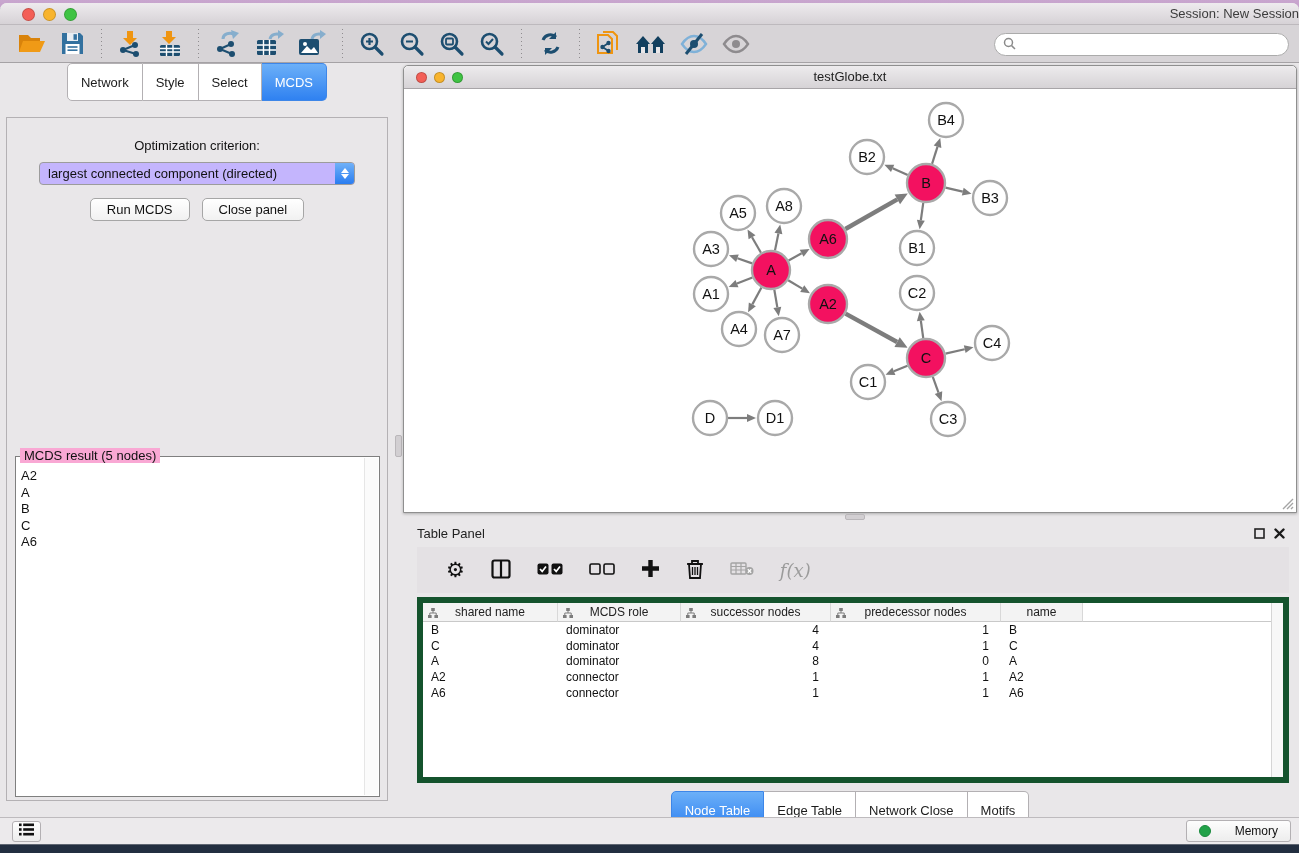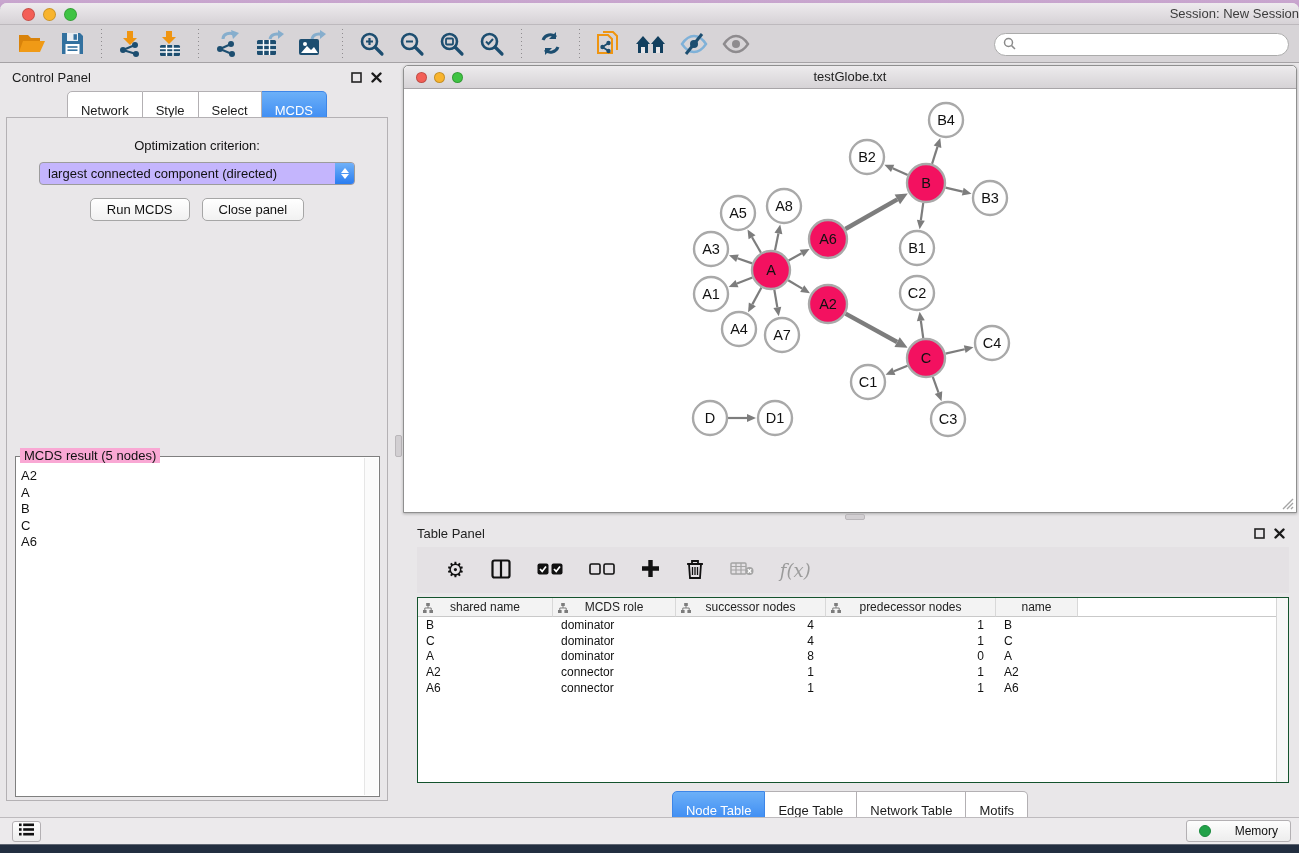--- a/index.html
+++ b/index.html
@@ -119,21 +119,21 @@
   .tp-hdr { height:24px; display:flex; align-items:center; padding:0 12px 0 14px; }
   .tp-toolbar {
     margin:2px 8px 0 14px; height:46px; background:#e4e1e4;
     display:flex; align-items:center; gap:0; padding-left:16px;
   }
   .tp-tb { background:none; border:none; padding:0 13px; cursor:pointer; display:flex; align-items:center; }
   .gear-glyph { font-family:"DejaVu Sans",sans-serif; font-size:21px; color:#111; line-height:1; }
   .fx-glyph { font-family:"DejaVu Serif",serif; font-style:italic; font-size:18px; color:#9b9b9b; }
   .tbl-wrap {
     position:absolute; left:14px; right:8px; top:76px; height:186px;
-    background:#fff; border:1px solid #14532d; overflow:hidden;
+    background:#fff; border:6px solid #14532d; overflow:hidden;
   }
   .tbl { display:grid; grid-template-columns:135px 123px 150px 170px 82px 1fr; }
   .th {
     position:relative; height:19px; background:#f3f3f3; border-bottom:1px solid #c9c9c9;
     border-right:1px solid #d8d8d8; font-size:12px; color:#222;
     display:flex; align-items:center; justify-content:center;
   }
   .th .colicon { position:absolute; left:5px; top:4px; }
   .th.empty { background:transparent; border-right:none; }
   .td { height:15.7px; font-size:12px; color:#111; padding:1px 7px 0 8px; white-space:nowrap; }
@@ -337,35 +337,20 @@
             <circle cx="5.5" cy="5.5" r="4" stroke="#8a8a8a" stroke-width="1.5" fill="none"></circle>
             <path d="M8.6 8.6l3.4 3.4" stroke="#8a8a8a" stroke-width="1.5"></path>
           </svg></span>
       <input value="" style="">
     </div>
   </div>
 
   <div class="main">
 
     <div class="control-panel">
-      <div class="panel-hdr">
-        <span class="ttl">Control Panel</span>
-        <span class="hdr-btns">
-          <button class="hdr-btn">
-              <svg width="11" height="11" viewBox="0 0 11 11">
-                <rect x="1" y="1" width="9" height="9" fill="none" stroke="#222" stroke-width="1.6"></rect>
-              </svg>
-            </button>
-          <button class="hdr-btn">
-              <svg width="11" height="11" viewBox="0 0 11 11">
-                <path d="M1.5 1.5l8 8M9.5 1.5l-8 8" stroke="#1a1a1a" stroke-width="2.4" stroke-linecap="round"></path>
-              </svg>
-            </button>
-        </span>
-      </div>
       <div class="seg">
         <button class="seg-btn">Network</button>
         <button class="seg-btn">Style</button>
         <button class="seg-btn">Select</button>
         <button class="seg-btn active">MCDS</button>
       </div>
       <div class="cp-body">
         <div class="opt-label">Optimization criterion:</div>
         <div class="dropdown">
           <span class="dd-value">largest connected component (directed)</span>
@@ -647,21 +632,21 @@
             <div class="td">A6</div>
             <div class="td"></div>
           </div>
           <div class="tbl-scroll"></div>
         </div>
 
         <div class="tp-tabs">
           <div class="seg">
             <button class="seg-btn active">Node Table</button>
             <button class="seg-btn">Edge Table</button>
-            <button class="seg-btn">Network Table</button>
+            <button class="seg-btn">Network Close</button>
             <button class="seg-btn">Motifs</button>
           </div>
         </div>
       </div>
     </div>
   </div>
 
   <div class="status-bar">
     <button class="sb-btn">
         <span><svg width="15" height="13" viewBox="0 0 15 13">

